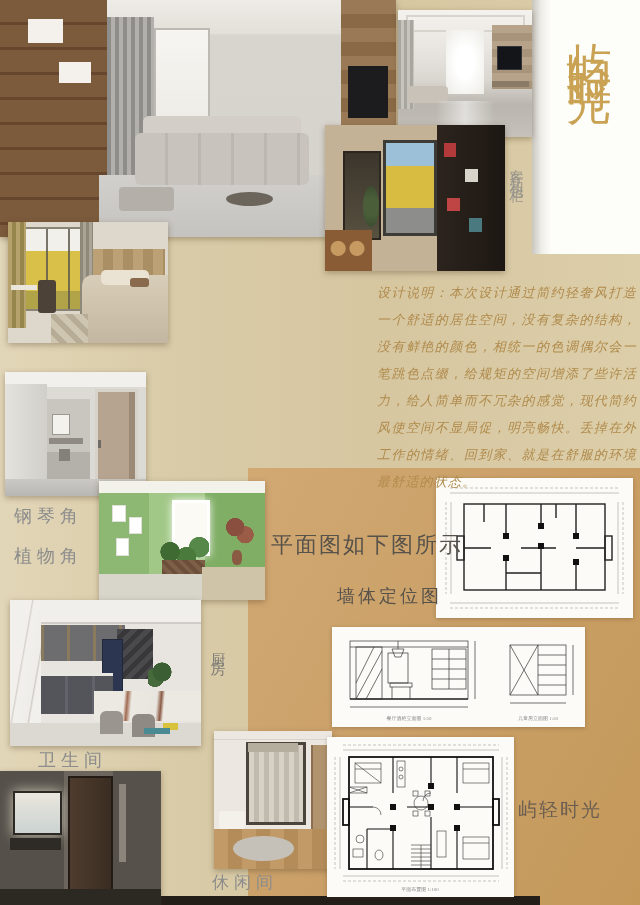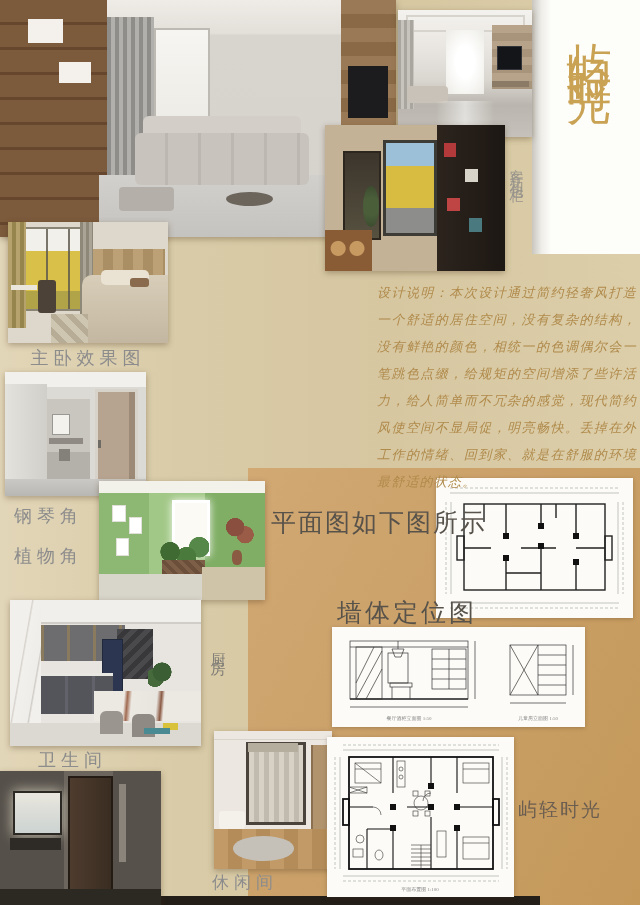--- a/index.html
+++ b/index.html
@@ -26,22 +26,22 @@
   #title-text{left:566px;top:6px;font-size:45px;line-height:1;color:#c9a254;
     letter-spacing:13px;font-weight:400;}
   #label-living-cabinet{left:507px;top:158px;font-size:14px;color:#98948c;letter-spacing:5px;}
   #label-kitchen{left:208px;top:641px;font-size:15px;color:#7d7b76;letter-spacing:7px;}
   .lbl{position:absolute;color:#8c8c8c;font-size:18px;letter-spacing:5px;white-space:nowrap;}
   #label-master{left:8px;top:346px;width:160px;text-align:center;}
   #label-piano{left:14px;top:504px;}
   #label-plant{left:14px;top:544px;}
   #label-bathroom{left:38px;top:748px;}
   #label-leisure{left:212px;top:871px;font-size:17px;}
-  #label-plan-note{left:271px;top:506px;font-size:25px;color:#57524a;letter-spacing:2px;}
-  #label-wall-plan{left:337px;top:584px;font-size:25px;color:#57524a;letter-spacing:3px;margin-top:12px;}
+  #label-plan-note{left:271px;top:530px;font-size:22px;color:#57524a;letter-spacing:2px;}
+  #label-wall-plan{left:337px;top:584px;font-size:18px;color:#57524a;letter-spacing:3px;}
   #label-furniture-plan{left:518px;top:797px;font-size:19px;color:#6b5e50;letter-spacing:2px;}
   #text-concept{left:170px;top:243px;width:213px;font-size:15px;line-height:29px;
     letter-spacing:1.5px;color:#5a4f43;text-align:justify;text-align-last:center;}
   #text-description{left:377px;top:279px;width:260px;font-size:13px;line-height:27px;
     letter-spacing:1.2px;color:#b08a4b;text-align:justify;font-style:italic;}
   
   #photo-living-main{left:0;top:0;width:396px;height:237px;
     background:linear-gradient(180deg,#efece7 0%,#e3e0da 14%,#d8d4ce 15%,#d6d2cc 100%);}
   .plm-cab{left:0;top:0;width:27%;height:100%;
     background:repeating-linear-gradient(180deg,#7c5a3c 0 22px,#66472d 22px 25px);}
@@ -413,21 +413,20 @@
           <rect x="127" y="88" width="6" height="6"></rect>
       </g>
       <text x="93" y="154" font-size="5" fill="#888" text-anchor="middle">平面布置图 1:100</text>
     </svg>
   </div>
 
   <div id="title-text" class="abs vtext">屿轻时光</div>
   <div id="label-living-cabinet" class="abs vtext">客厅和包柜</div>
   <div id="label-kitchen" class="abs vtext">厨房</div>
 
-  <div id="label-master" class="lbl">主卧效果图</div>
   <div id="label-piano" class="lbl">钢琴角</div>
   <div id="label-plant" class="lbl">植物角</div>
   <div id="label-bathroom" class="lbl">卫生间</div>
   <div id="label-leisure" class="lbl">休闲间</div>
   <div id="label-plan-note" class="lbl">平面图如下图所示</div>
   <div id="label-wall-plan" class="lbl">墙体定位图</div>
   <div id="label-furniture-plan" class="lbl">屿轻时光</div>
 
   <div id="text-description" class="abs">设计说明：本次设计通过简约轻奢风打造一个舒适的居住空间，没有复杂的结构，没有鲜艳的颜色，相统一的色调偶尔会一笔跳色点缀，给规矩的空间增添了些许活力，给人简单而不冗杂的感觉，现代简约风使空间不显局促，明亮畅快。丢掉在外工作的情绪、回到家、就是在舒服的环境最舒适的状态。</div>
 

